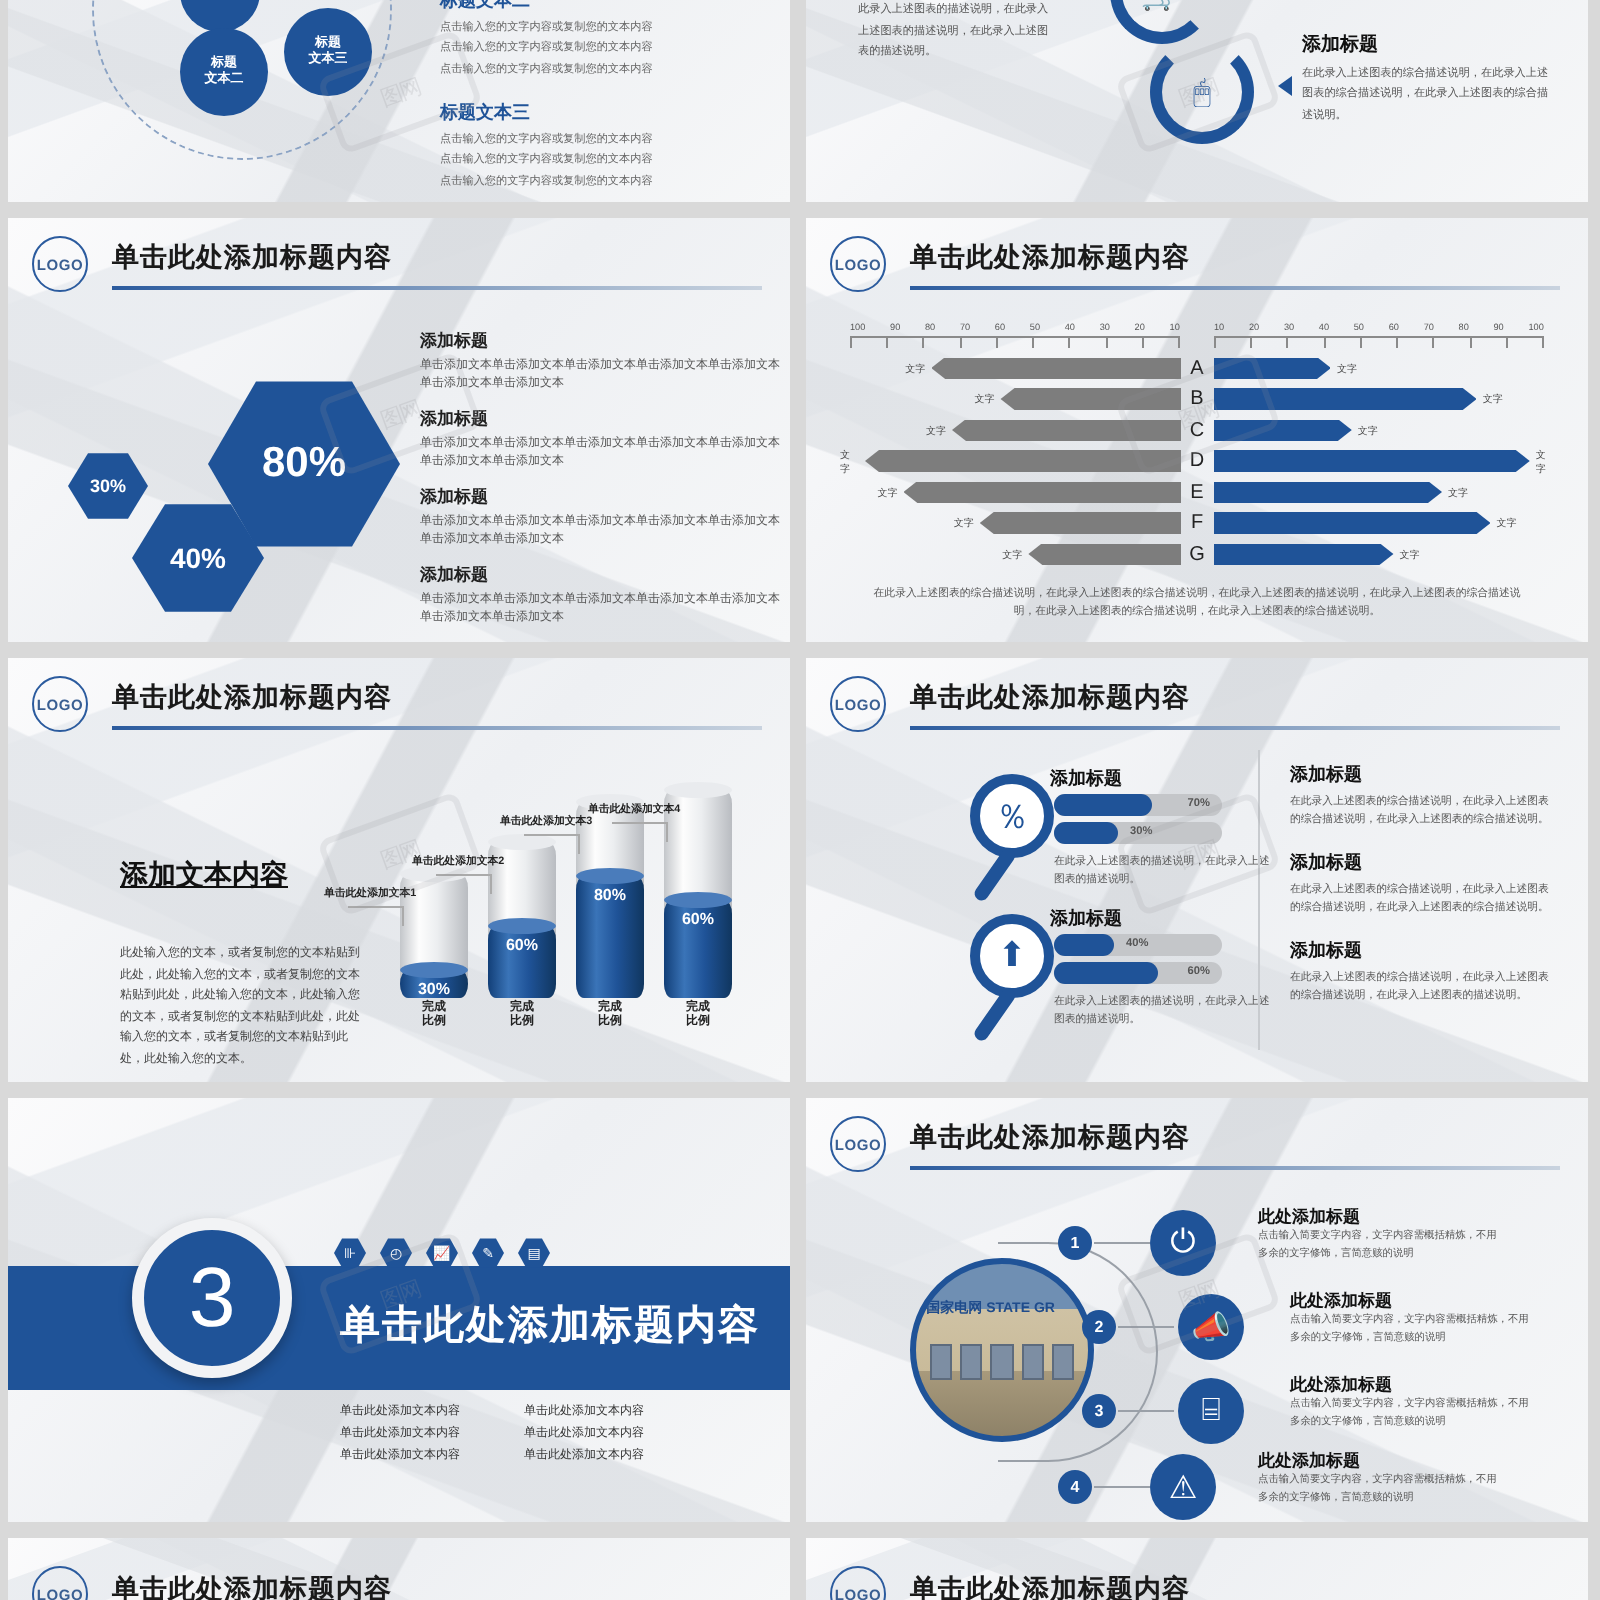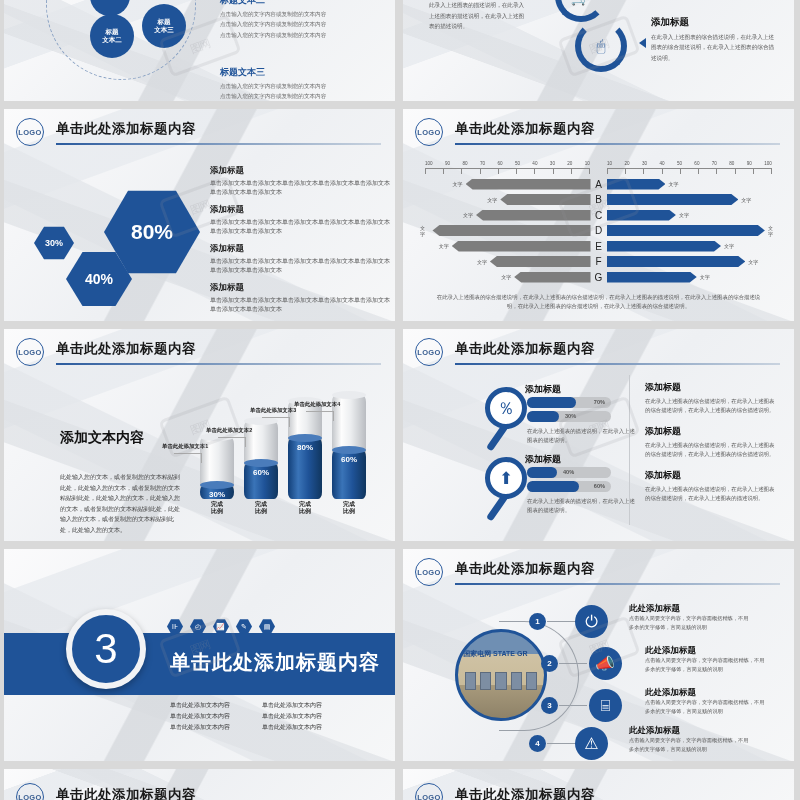--- a/index.html
+++ b/index.html
@@ -77,21 +77,21 @@
   .barL { height: 11px; background: #7d7d7d;
     clip-path: polygon(0% 50%, 7px 0%, 100% 0%, 100% 100%, 7px 100%); }
   .barR { height: 11px; background: #1f5398;
     clip-path: polygon(0% 0%, calc(100% - 7px) 0%, 100% 50%, calc(100% - 7px) 100%, 0% 100%); }
   .tcat { width: 16px; text-align: center; font-size: 10px; color: #222; }
   .foot { position: absolute; left: 30px; right: 30px; bottom: 10px;
     font-size: 5.4px; color: #555; line-height: 1.7; text-align: center; }
 
   
   .lead { position: absolute; left: 56px; top: 100px; width: 120px; }
-  .lead h3 { font-size: 14px; font-weight: bold; color: #111; margin-bottom: 25px; }
+  .lead h3 { font-size: 14px; font-weight: bold; color: #111; margin-bottom: 25px; text-decoration: underline; }
   .lead p { font-size: 6px; color: #444; line-height: 1.75; }
   .cyls { position: absolute; left: 190px; bottom: 18px; width: 190px; height: 150px; }
   .cyl { position: absolute; bottom: 24px; width: 34px;
     background: linear-gradient(to right,#c3c6ca,#fdfdfd 28%,#eceef0 55%,#b9bcc1);
     border-radius: 4px/7px; }
   .cyl .fill { position: absolute; left: 0; right: 0; bottom: 0;
     background: linear-gradient(to right,#123f78,#3a74b8 30%,#1f5398 60%,#10365f);
     border-radius: 4px/7px; display: flex; align-items: flex-start;
     justify-content: center; color: #fff; font-size: 8px; font-weight: bold; padding-top: 5px; }
   .cyl .fill::before { content:""; position:absolute; left:0; right:0; top:-4px; height:8px;
@@ -167,21 +167,21 @@
     <div style="position:absolute;left:86px;top:-24px;width:40px;height:40px;border-radius:50%;background:#1f5398;"></div>
     <div style="position:absolute;left:86px;top:14px;width:44px;height:44px;border-radius:50%;background:#1f5398;color:#fff;font-size:6.5px;font-weight:bold;display:flex;align-items:center;justify-content:center;text-align:center;line-height:1.3;white-space:pre;">标题
 文本二</div>
     <div style="position:absolute;left:138px;top:4px;width:44px;height:44px;border-radius:50%;background:#1f5398;color:#fff;font-size:6.5px;font-weight:bold;display:flex;align-items:center;justify-content:center;text-align:center;line-height:1.3;white-space:pre;">标题
 文本三</div>
     <div style="position:absolute;left:216px;top:-6px;width:165px;">
       <div style="font-size:9px;font-weight:bold;color:#1f5398;">标题文本二</div>
       <div style="font-size:5.6px;color:#666;line-height:1.85;white-space:pre-line;margin-top:2px;">点击输入您的文字内容或复制您的文本内容
 点击输入您的文字内容或复制您的文本内容
 点击输入您的文字内容或复制您的文本内容</div>
-      <div style="font-size:9px;font-weight:bold;color:#1f5398;margin-top:26px;">标题文本三</div>
+      <div style="font-size:9px;font-weight:bold;color:#1f5398;margin-top:10px;">标题文本三</div>
       <div style="font-size:5.6px;color:#666;line-height:1.85;white-space:pre-line;margin-top:2px;">点击输入您的文字内容或复制您的文本内容
 点击输入您的文字内容或复制您的文本内容
 点击输入您的文字内容或复制您的文本内容</div>
     </div>
     <div class="wm">图网</div>
   </div>
 
   <div class="slide cut-top">
     <div style="position:absolute;left:26px;top:-10px;width:100px;font-size:5.6px;color:#555;line-height:1.85;">在此录入上述图表的综合描述说明，在此录入上述图表的描述说明，在此录入上述图表的描述说明，在此录入上述图表的描述说明。</div>
     <div style="position:absolute;left:152px;top:-30px;width:52px;height:52px;border:6px solid #1f5398;border-radius:50%;border-right-color:transparent;display:flex;align-items:center;justify-content:center;color:#1f5398;font-size:17px;">🛒</div>

